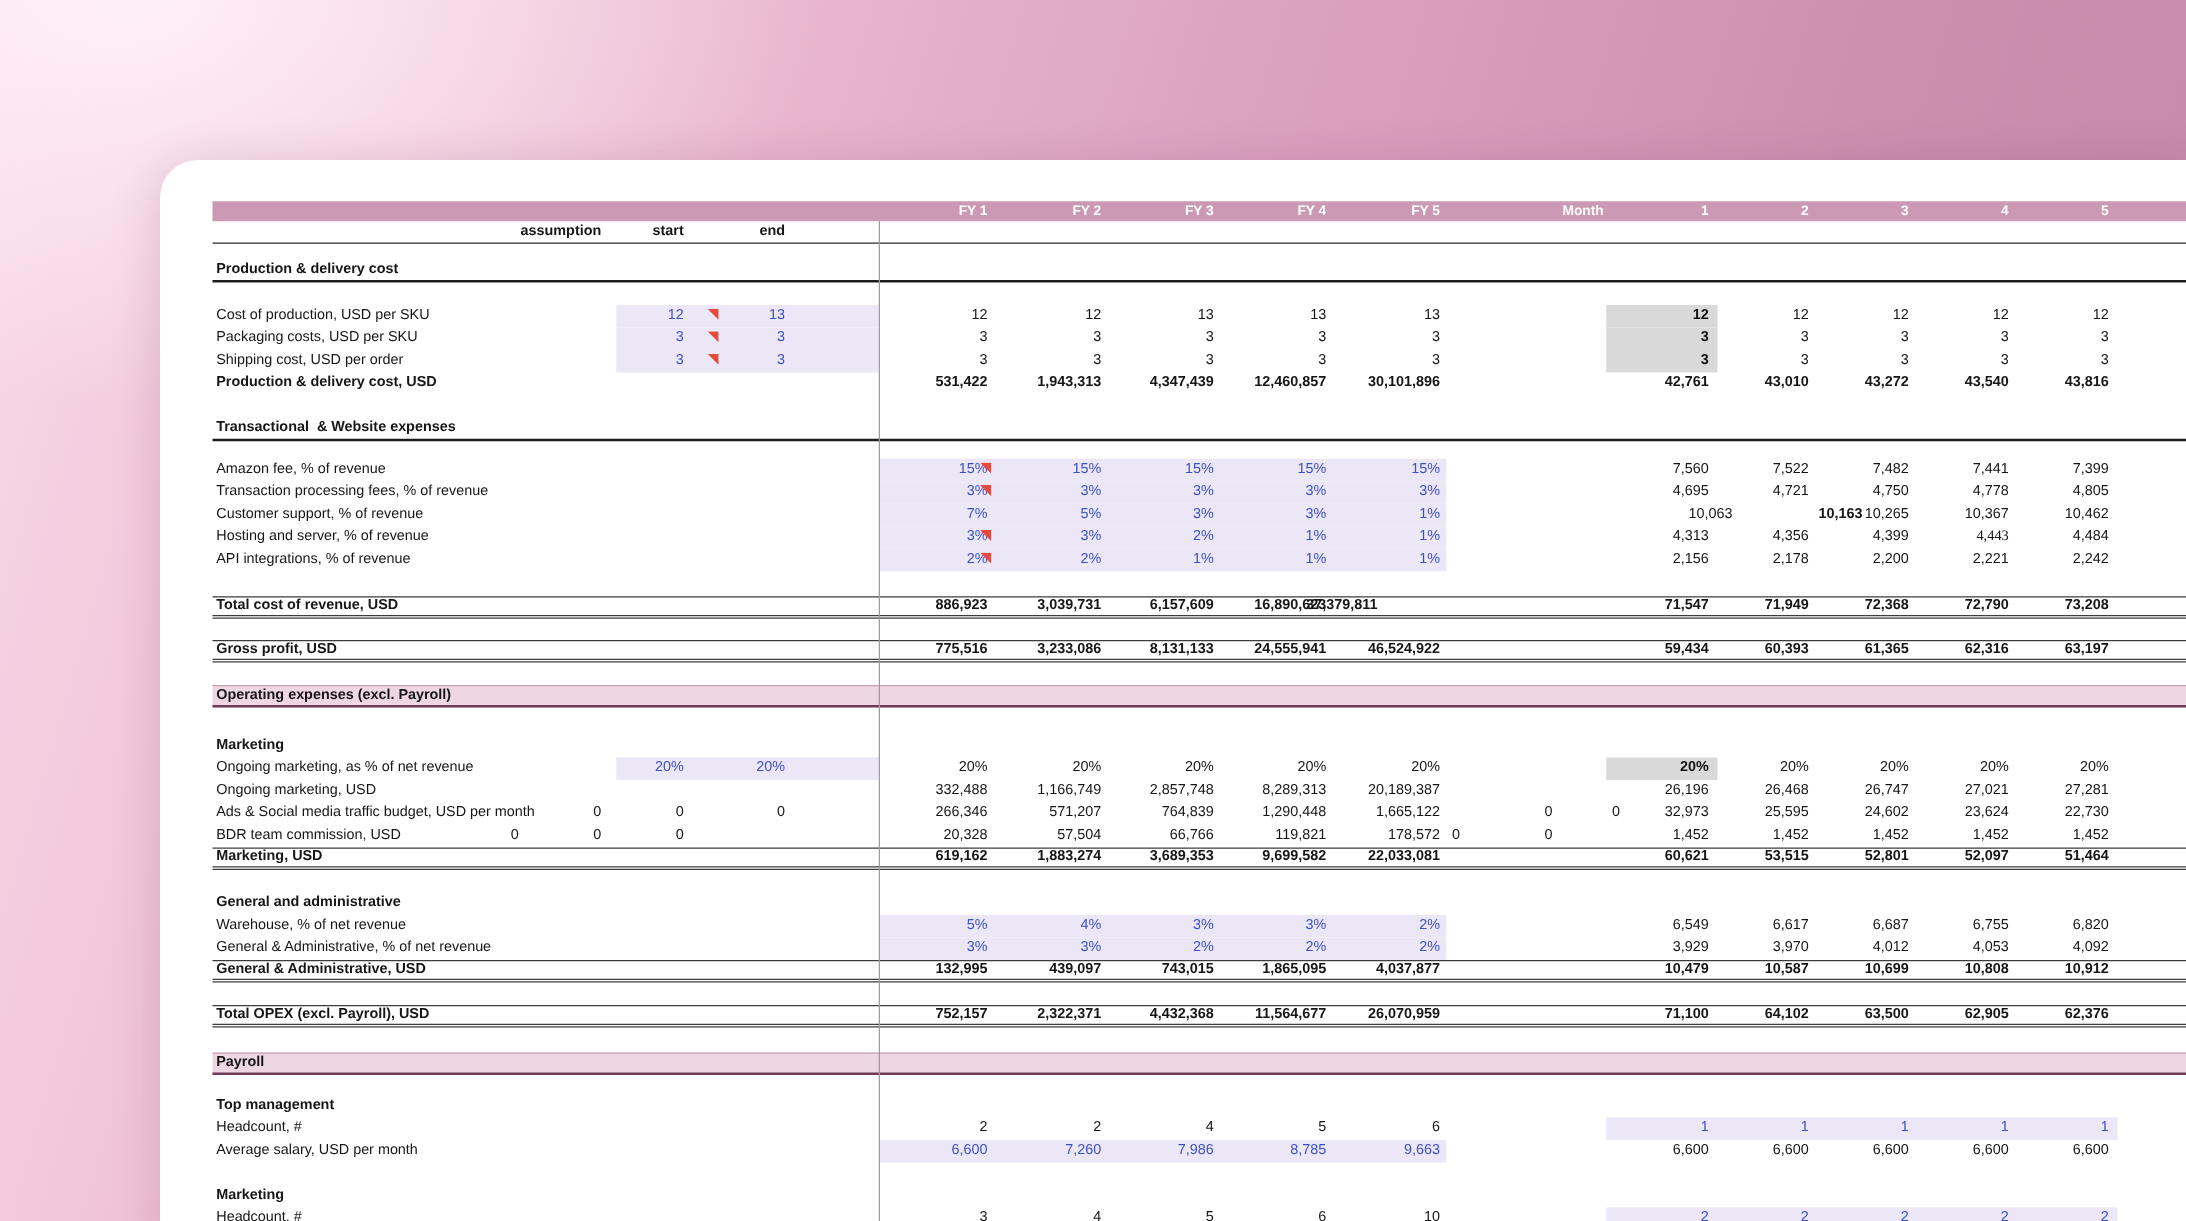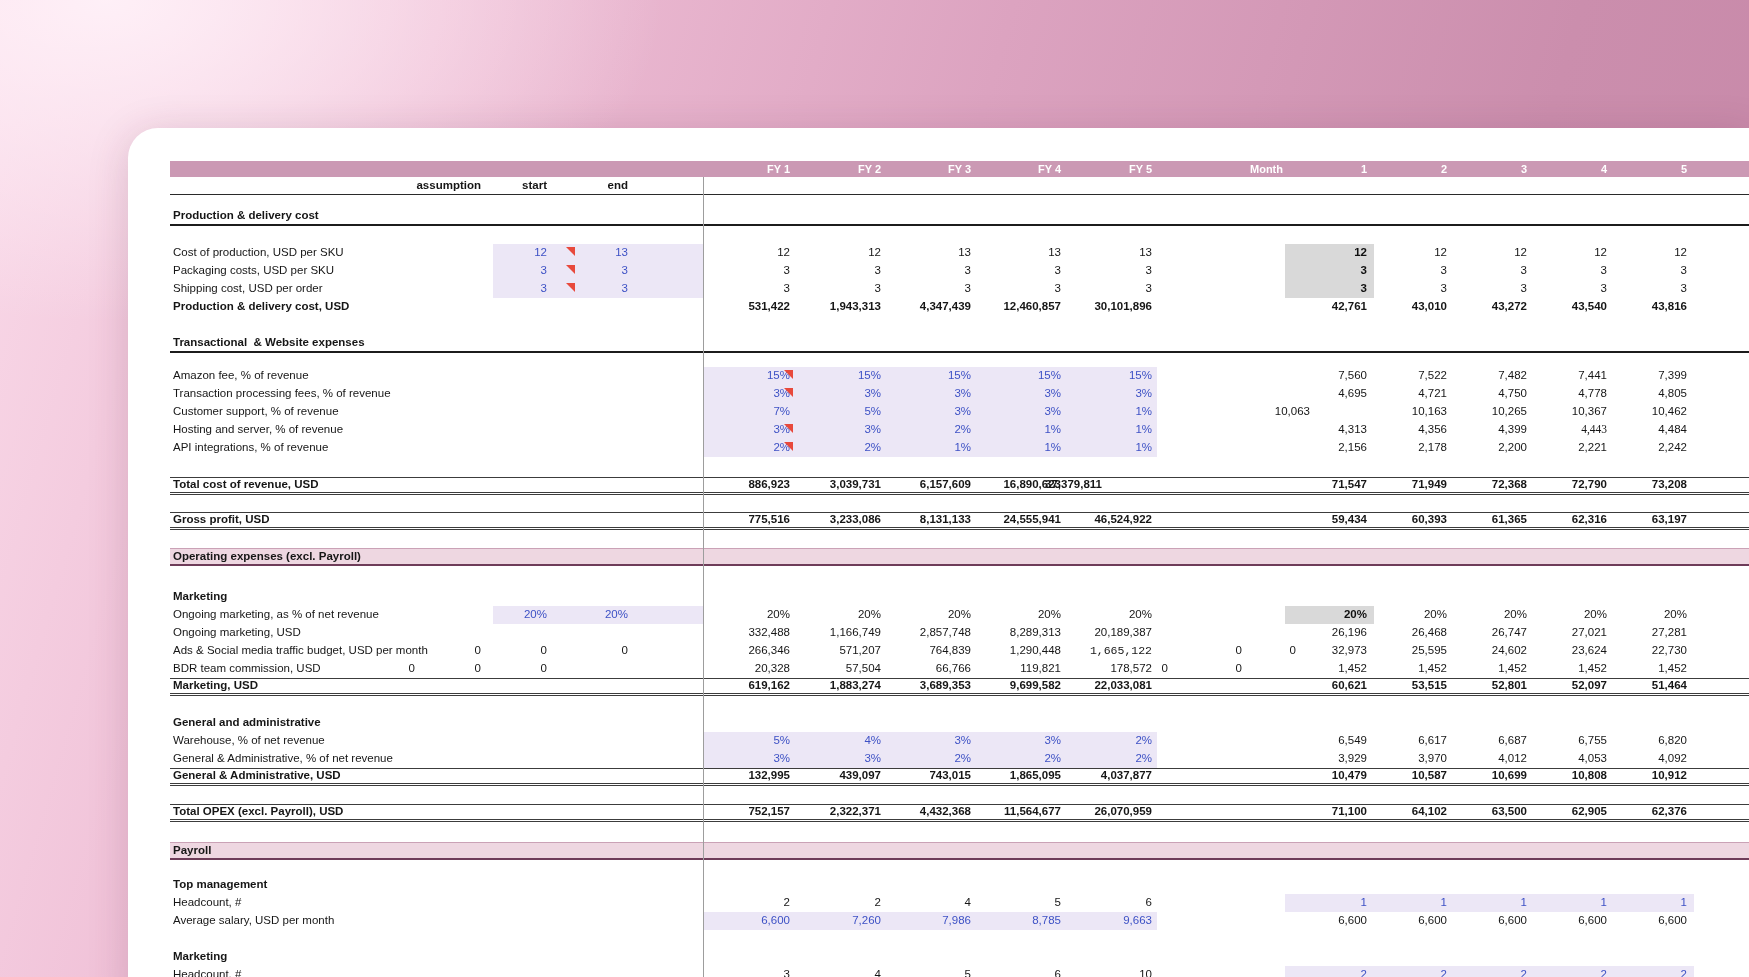--- a/index.html
+++ b/index.html
@@ -187,22 +187,22 @@
         <div class="cell num" style="left: 1387px; width: 130px;">4,805</div>
       </div>
       <div class="row data" style="height: 18px;">
         <div class="bgrect lav" style="left: 534px; width: 453px;"></div>
         <div class="cell lbl">Customer support, % of revenue</div>
         <div class="cell num blue" style="left: 490px; width: 130px;">7%</div>
         <div class="cell num blue" style="left: 581px; width: 130px;">5%</div>
         <div class="cell num blue" style="left: 671px; width: 130px;">3%</div>
         <div class="cell num blue" style="left: 761px; width: 130px;">3%</div>
         <div class="cell num blue" style="left: 852px; width: 130px;">1%</div>
-        <div class="cell num" style="left: 1010px; width: 130px;">10,063</div>
-        <div class="cell num" style="left: 1147px; width: 130px;">10,163</div>
+        <div class="cell num" style="left: 1086px; width: 130px;">10,063</div>
+        <div class="cell num" style="left: 1190px; width: 130px; font-weight: bold;">10,163</div>
         <div class="cell num" style="left: 1227px; width: 130px;">10,265</div>
         <div class="cell num" style="left: 1307px; width: 130px;">10,367</div>
         <div class="cell num" style="left: 1387px; width: 130px;">10,462</div>
       </div>
       <div class="row data" style="height: 18px;">
         <div class="bgrect lav" style="left: 534px; width: 453px;"></div>
         <div class="cell lbl">Hosting and server, % of revenue</div>
         <div class="cell num blue" style="left: 490px; width: 130px;">3%</div>
         <div class="cell num blue" style="left: 581px; width: 130px;">3%</div>
         <div class="cell num blue" style="left: 671px; width: 130px;">2%</div>
@@ -298,21 +298,21 @@
       </div>
       <div class="row data" style="height: 18px;">
         <div class="cell lbl">Ads &amp; Social media traffic budget, USD per month</div>
         <div class="cell num" style="left: 251px; width: 60px;">0</div>
         <div class="cell num" style="left: 317px; width: 60px;">0</div>
         <div class="cell num" style="left: 398px; width: 60px;">0</div>
         <div class="cell num" style="left: 490px; width: 130px;">266,346</div>
         <div class="cell num" style="left: 581px; width: 130px;">571,207</div>
         <div class="cell num" style="left: 671px; width: 130px;">764,839</div>
         <div class="cell num" style="left: 761px; width: 130px;">1,290,448</div>
-        <div class="cell num" style="left: 852px; width: 130px; font-family: Liberation Mono, monospace;">1,665,122</div>
+        <div class="cell num" style="left: 852px; width: 130px;">1,665,122</div>
         <div class="cell num" style="left: 1012px; width: 60px;">0</div>
         <div class="cell num" style="left: 1066px; width: 60px;">0</div>
         <div class="cell num" style="left: 1067px; width: 130px;">32,973</div>
         <div class="cell num" style="left: 1147px; width: 130px;">25,595</div>
         <div class="cell num" style="left: 1227px; width: 130px;">24,602</div>
         <div class="cell num" style="left: 1307px; width: 130px;">23,624</div>
         <div class="cell num" style="left: 1387px; width: 130px;">22,730</div>
       </div>
       <div class="row data" style="height: 18px;">
         <div class="cell lbl">BDR team commission, USD</div>

